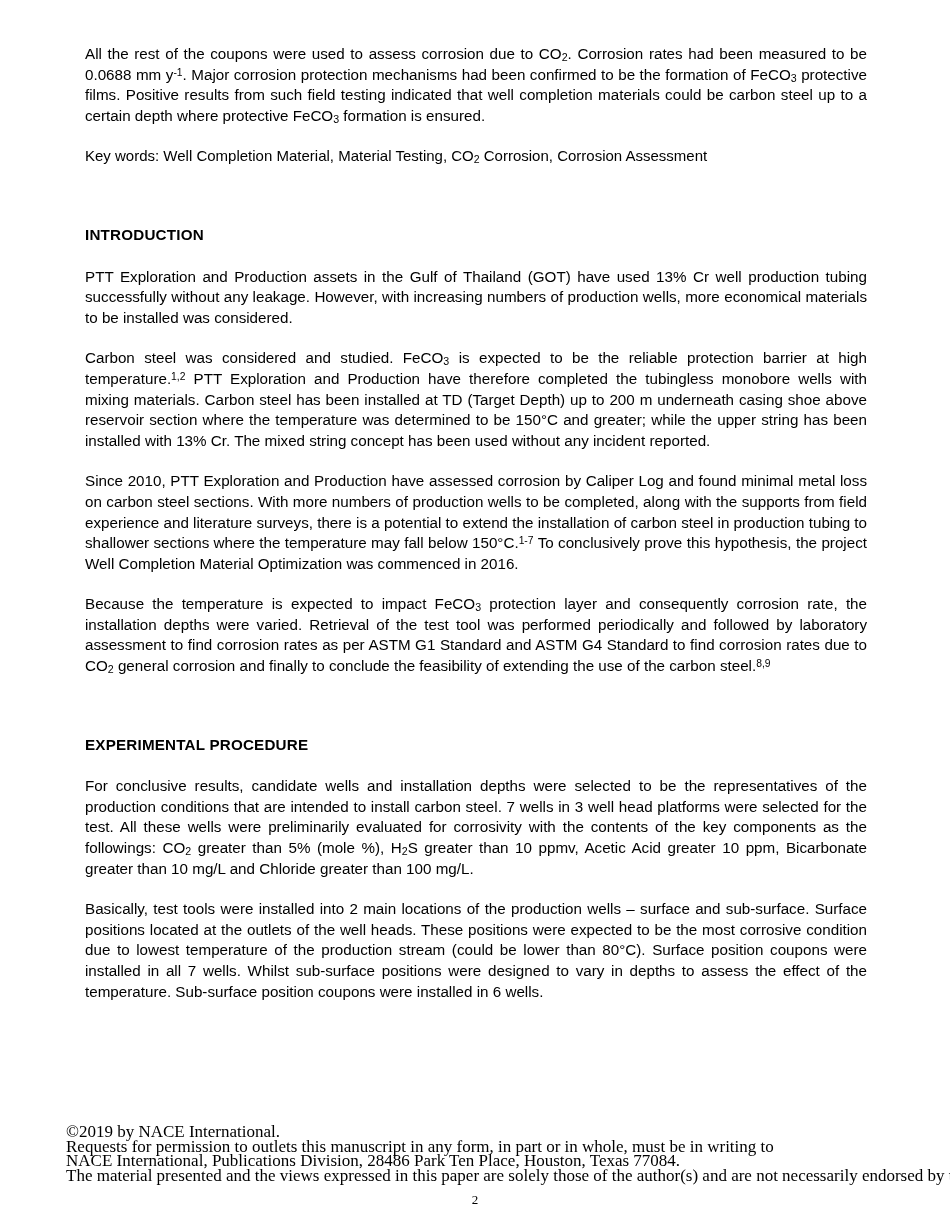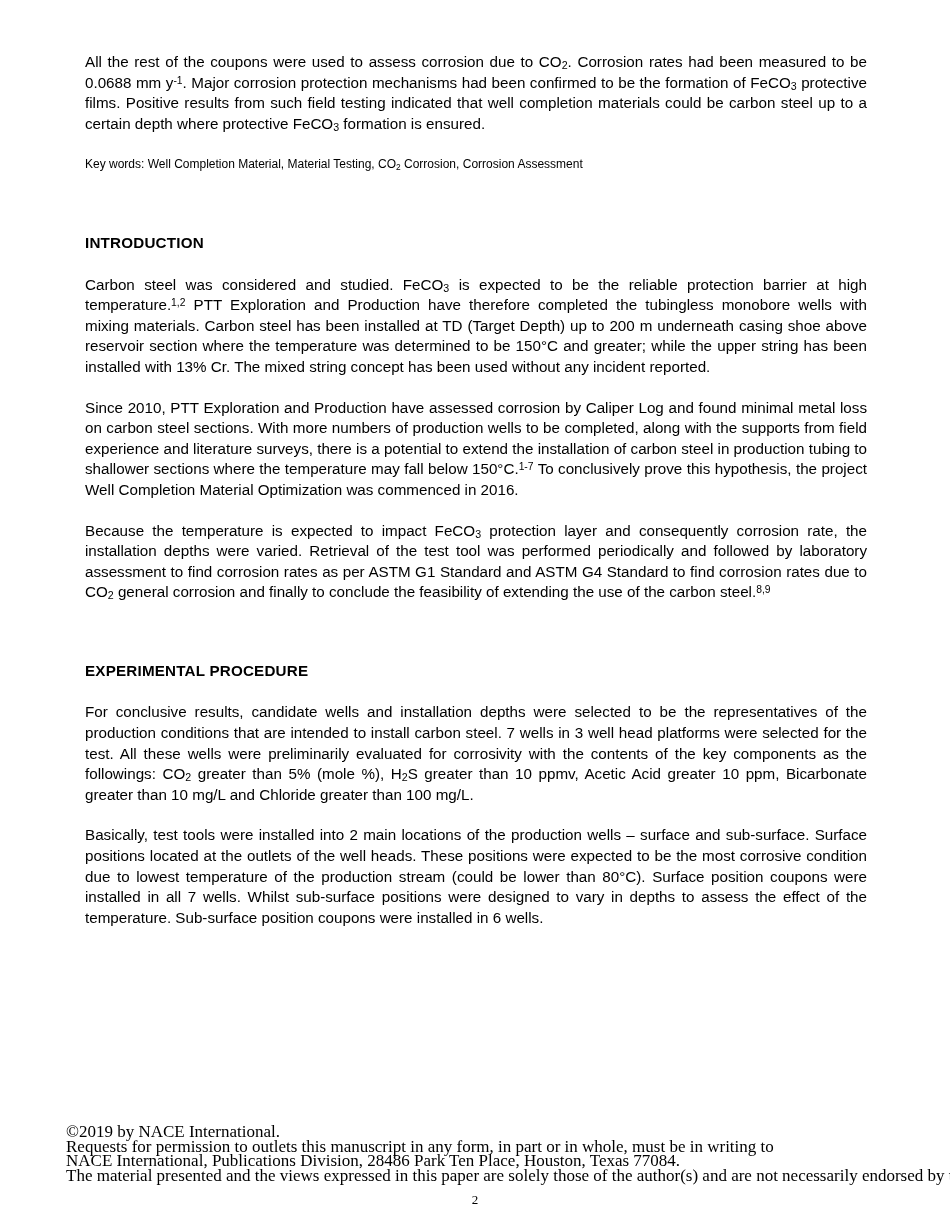--- a/index.html
+++ b/index.html
@@ -12,35 +12,35 @@
     width: 950px;
     height: 1230px;
     background: #ffffff;
     overflow: hidden;
     font-family: "Liberation Sans", sans-serif;
     color: #000000;
   }
   .content {
     position: absolute;
     left: 85px;
-    top: 52px;
+    top: 44px;
     width: 782px;
   }
   p.body-par {
     margin: 0 0 20px 0;
     font-size: 15.2px;
     line-height: 20.6px;
     text-align: justify;
     text-justify: inter-word;
     hyphens: none;
   }
   p.body-par:last-child { margin-bottom: 0; }
   .keywords {
     margin: 0 0 20px 0;
-    font-size: 12px;
+    font-size: 15px;
     line-height: 20.6px;
     text-align: left;
   }
   h2.section-heading {
     font-size: 15.2px;
     line-height: 20.6px;
     font-weight: bold;
     text-align: left;
     margin: 0;
     letter-spacing: 0.2px;
@@ -79,20 +79,21 @@
   <div class="content">
 
     <p class="body-par">All the rest of the coupons were used to assess corrosion due to CO<sub>2</sub>. Corrosion rates had been measured to be 0.0688 mm y<sup>-1</sup>. Major corrosion protection mechanisms had been confirmed to be the formation of FeCO<sub>3</sub> protective films. Positive results from such field testing indicated that well completion materials could be carbon steel up to a certain depth where protective FeCO<sub>3</sub> formation is ensured.</p>
 
     <p class="keywords">Key words: Well Completion Material, Material Testing, CO<sub>2</sub> Corrosion, Corrosion Assessment</p>
 
     <div class="gap-before-heading"></div>
     <h2 class="section-heading">INTRODUCTION</h2>
     <div class="gap-after-heading"></div>
 
+    <p class="body-par">PTT Exploration and Production assets in the Gulf of Thailand (GOT) have used 13% Cr well production tubing successfully without any leakage. However, with increasing numbers of production wells, more economical materials to be installed was considered.</p>
     <p class="body-par">Carbon steel was considered and studied. FeCO<sub>3</sub> is expected to be the reliable protection barrier at high temperature.<sup>1,2</sup> PTT Exploration and Production have therefore completed the tubingless monobore wells with mixing materials. Carbon steel has been installed at TD (Target Depth) up to 200 m underneath casing shoe above reservoir section where the temperature was determined to be 150°C and greater; while the upper string has been installed with 13% Cr. The mixed string concept has been used without any incident reported.</p>
     <p class="body-par">Since 2010, PTT Exploration and Production have assessed corrosion by Caliper Log and found minimal metal loss on carbon steel sections. With more numbers of production wells to be completed, along with the supports from field experience and literature surveys, there is a potential to extend the installation of carbon steel in production tubing to shallower sections where the temperature may fall below 150°C.<sup>1-7</sup> To conclusively prove this hypothesis, the project Well Completion Material Optimization was commenced in 2016.</p>
     <p class="body-par">Because the temperature is expected to impact FeCO<sub>3</sub> protection layer and consequently corrosion rate, the installation depths were varied. Retrieval of the test tool was performed periodically and followed by laboratory assessment to find corrosion rates as per ASTM G1 Standard and ASTM G4 Standard to find corrosion rates due to CO<sub>2</sub> general corrosion and finally to conclude the feasibility of extending the use of the carbon steel.<sup>8,9</sup></p>
 
     <div class="gap-before-heading"></div>
     <h2 class="section-heading">EXPERIMENTAL PROCEDURE</h2>
     <div class="gap-after-heading"></div>
 
     <p class="body-par">For conclusive results, candidate wells and installation depths were selected to be the representatives of the production conditions that are intended to install carbon steel. 7 wells in 3 well head platforms were selected for the test. All these wells were preliminarily evaluated for corrosivity with the contents of the key components as the followings: CO<sub>2</sub> greater than 5% (mole %), H<sub>2</sub>S greater than 10 ppmv, Acetic Acid greater 10 ppm, Bicarbonate greater than 10 mg/L and Chloride greater than 100 mg/L.</p>
     <p class="body-par">Basically, test tools were installed into 2 main locations of the production wells – surface and sub-surface. Surface positions located at the outlets of the well heads. These positions were expected to be the most corrosive condition due to lowest temperature of the production stream (could be lower than 80°C). Surface position coupons were installed in all 7 wells. Whilst sub-surface positions were designed to vary in depths to assess the effect of the temperature. Sub-surface position coupons were installed in 6 wells.</p>

